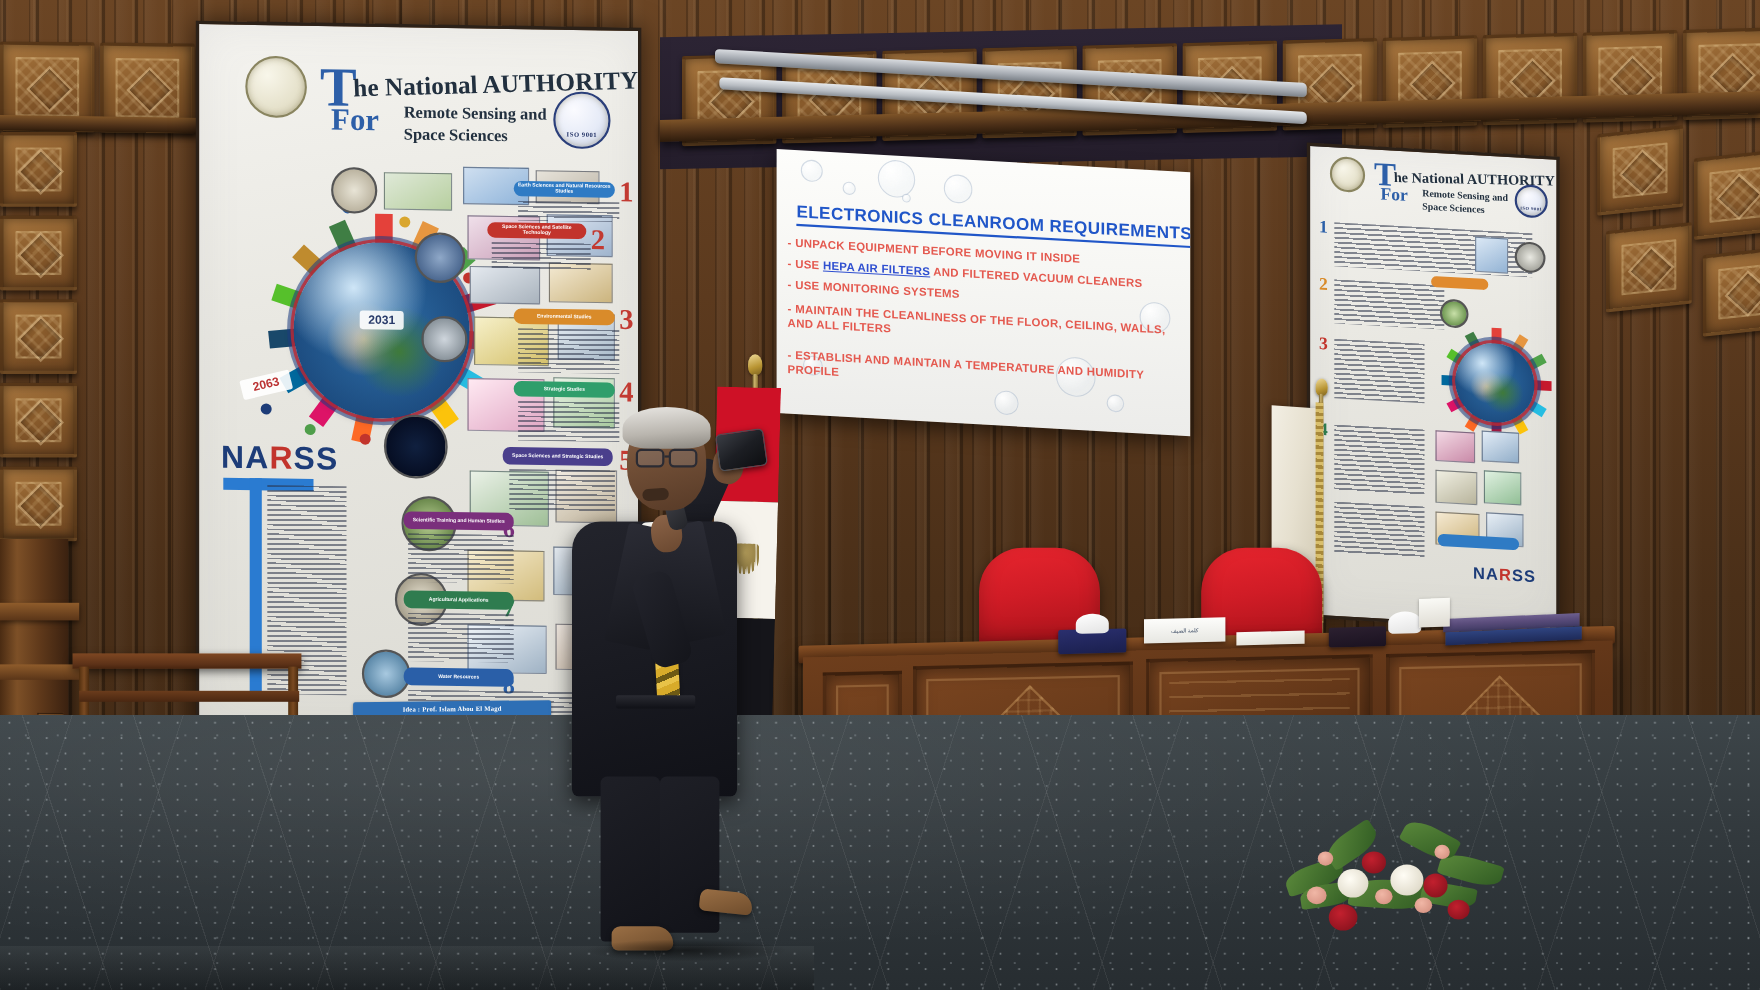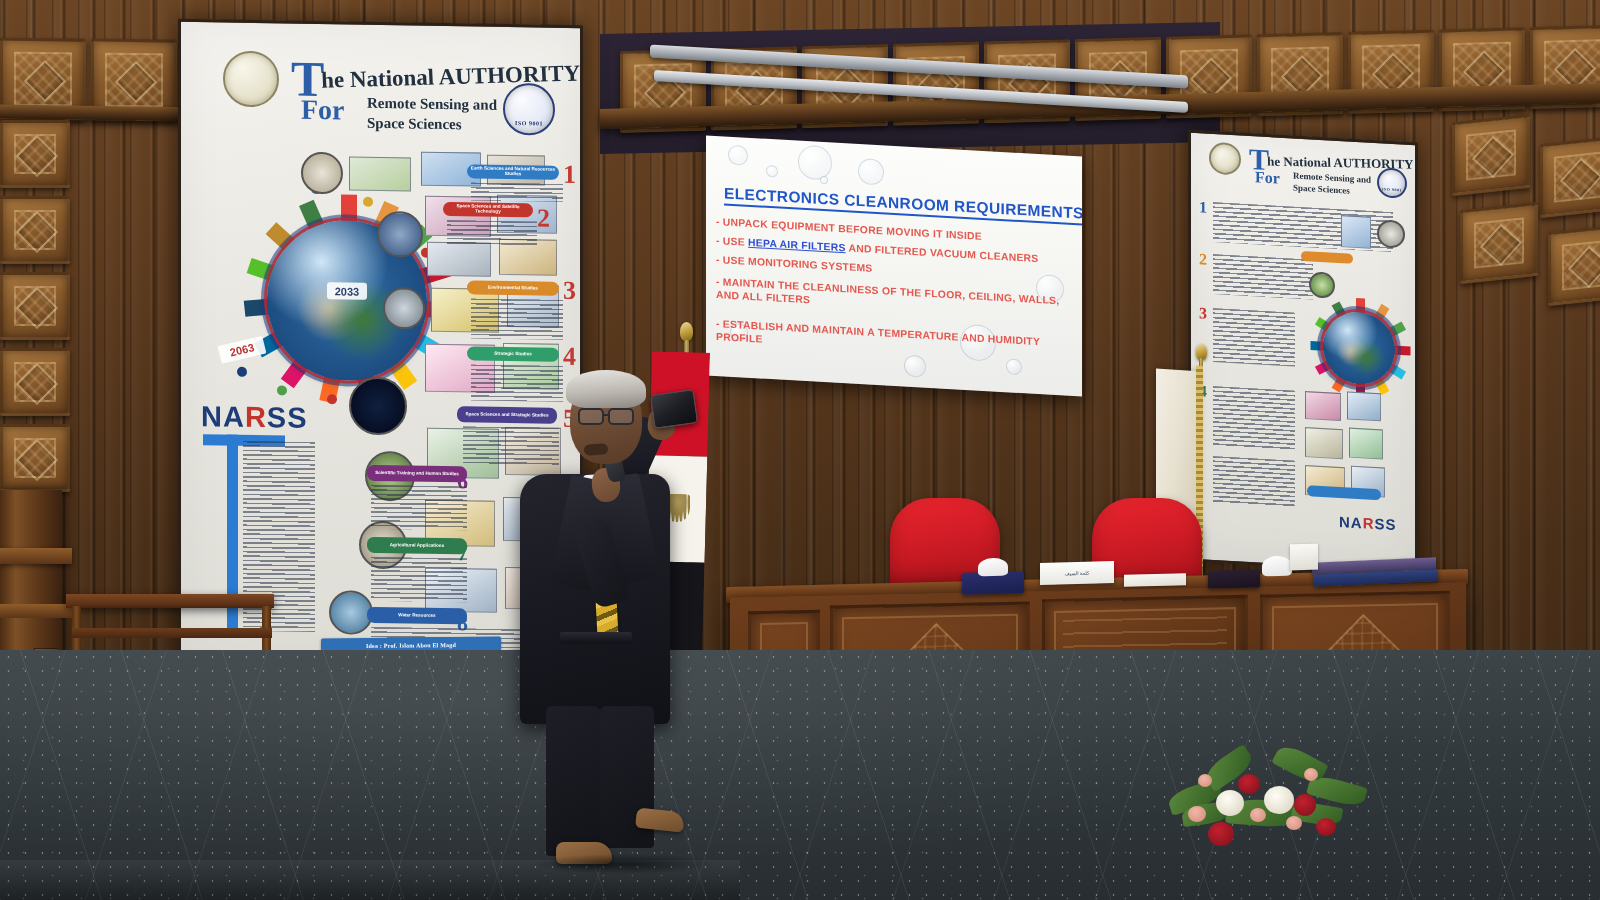--- a/index.html
+++ b/index.html
@@ -486,21 +486,21 @@
       <div class="wheel-seg" style="left:100px; top:0px; width:16px; height:105px; background:#a21942; transform:rotate(168deg);"></div>
       <div class="wheel-seg" style="left:100px; top:0px; width:16px; height:105px; background:#fd6925; transform:rotate(192deg);"></div>
       <div class="wheel-seg" style="left:100px; top:0px; width:16px; height:105px; background:#dd1367; transform:rotate(216deg);"></div>
       <div class="wheel-seg" style="left:100px; top:0px; width:16px; height:105px; background:#00689d; transform:rotate(240deg);"></div>
       <div class="wheel-seg" style="left:100px; top:0px; width:16px; height:105px; background:#19486a; transform:rotate(264deg);"></div>
       <div class="wheel-seg" style="left:100px; top:0px; width:16px; height:105px; background:#56c02b; transform:rotate(288deg);"></div>
       <div class="wheel-seg" style="left:100px; top:0px; width:16px; height:105px; background:#bf8b2e; transform:rotate(312deg);"></div>
       <div class="wheel-seg" style="left:100px; top:0px; width:16px; height:105px; background:#3f7e44; transform:rotate(336deg);"></div>
     </div>
     <div class="globe" style="left:86px; top:196px; width:160px; height:160px;"></div>
-    <div style="position:absolute; left:146px; top:258px; width:40px; height:17px; background:rgba(255,255,255,.88); border-radius:3px; display:flex; align-items:center; justify-content:center; font-size:11px; font-weight:bold; color:#2a3c6b; font-family:'Liberation Sans',sans-serif;">2033</div>
+    <div style="position:absolute; left:146px; top:258px; width:40px; height:17px; background:rgba(255,255,255,.88); border-radius:3px; display:flex; align-items:center; justify-content:center; font-size:11px; font-weight:bold; color:#2a3c6b; font-family:'Liberation Sans',sans-serif;">2031</div>
     <div style="position:absolute; left:38px; top:318px; width:46px; height:18px; background:rgba(255,255,255,.9); border-radius:2px; transform:rotate(-14deg); display:flex; align-items:center; justify-content:center; font-size:11px; font-weight:bold; color:#b33; font-family:'Liberation Sans',sans-serif;">2063</div>
 
     <div class="dot" style="left:130px;top:160px;width:10px;height:10px;background:#2a5fa8;"></div>
     <div class="dot" style="left:182px;top:172px;width:10px;height:10px;background:#d9a62e;"></div>
     <div class="dot" style="left:240px;top:222px;width:10px;height:10px;background:#c2342c;"></div>
     <div class="dot" style="left:252px;top:292px;width:10px;height:10px;background:#7a2f7c;"></div>
     <div class="dot" style="left:206px;top:356px;width:10px;height:10px;background:#2f2f7c;"></div>
     <div class="dot" style="left:146px;top:370px;width:10px;height:10px;background:#c2342c;"></div>
     <div class="dot" style="left:96px;top:362px;width:10px;height:10px;background:#4f9e4a;"></div>
     <div class="dot" style="left:56px;top:344px;width:10px;height:10px;background:#1d3c78;"></div>

